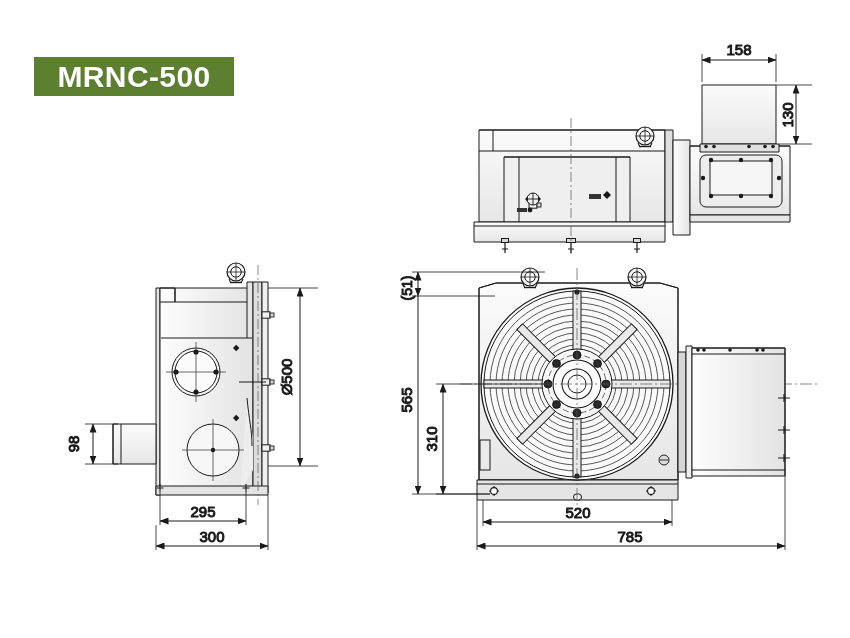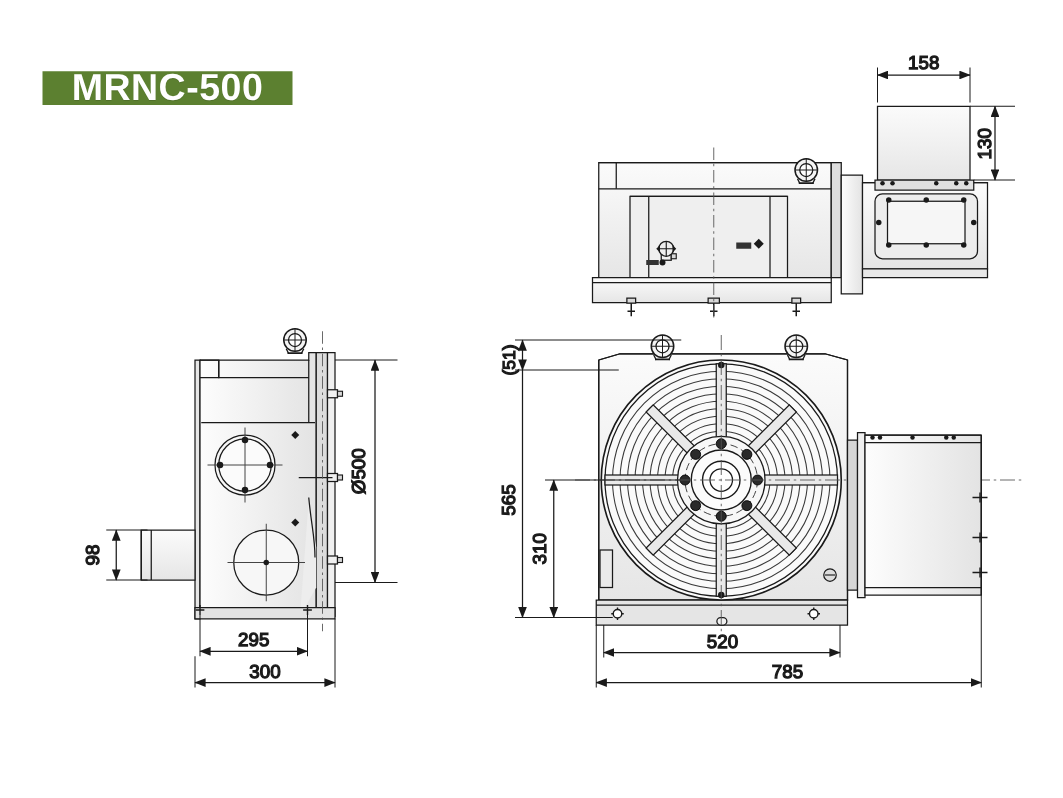--- a/index.html
+++ b/index.html
@@ -1,21 +1,21 @@
 <!DOCTYPE html>
 <html><head>
 <meta charset="utf-8">
 <title>MRNC-500</title>
 <style>
   html,body{margin:0;padding:0;background:#ffffff;}
   body{width:850px;height:638px;overflow:hidden;
        font-family:"Liberation Sans","DejaVu Sans",sans-serif;
        color:#1a1a1a;position:relative;}
   #sheet{position:absolute;left:0;top:0;width:850px;height:638px;background:#fff;}
-  #title-badge{position:absolute;left:34px;top:57px;width:200px;height:27px;
+  #title-badge{position:absolute;left:34px;top:57px;width:200px;height:39px;
        background:#5c8030;display:flex;align-items:center;justify-content:center;}
   #title-badge span{color:#ffffff;font-size:30px;font-weight:bold;letter-spacing:.4px;
        line-height:1;text-shadow:0 1px 0 rgba(0,0,0,.12);}
   svg.draw{position:absolute;left:0;top:0;width:850px;height:638px;}
   .dimtxt{font-family:"Liberation Sans","DejaVu Sans",sans-serif;font-size:15px;fill:#1a1a1a;}
   .dimtxt.sm{font-size:14px;}
 </style>
 </head>
 <body>
 

